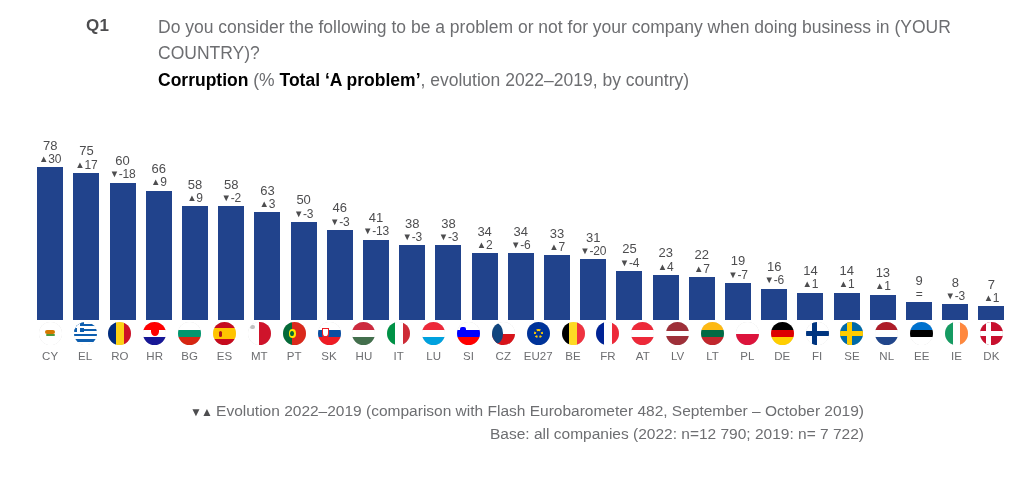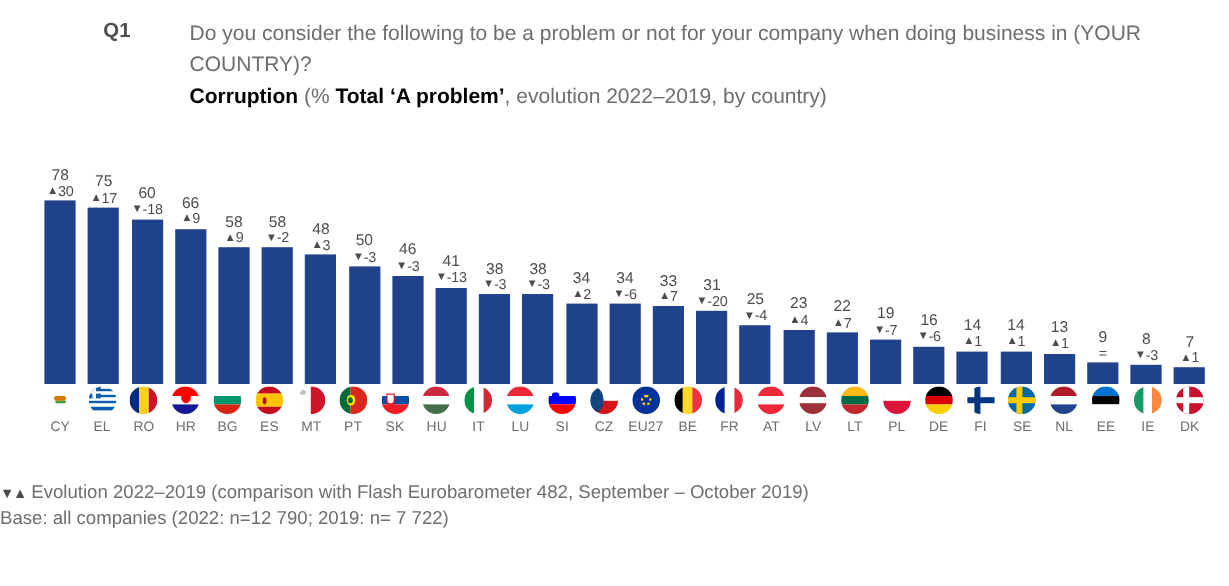--- a/index.html
+++ b/index.html
@@ -48,21 +48,21 @@
   .acol { width:28.4px; display:flex; flex-direction:column; align-items:center; }
   .flag {
     width:23px; height:23px; border-radius:50%;
     overflow:hidden; position:relative; background:#fff;
     box-shadow:0 0 0 0.6px #d9d9d9 inset;
   }
   .flag i { position:absolute; display:block; }
   .cc { font-size:11.5px; color:#6d6e71; margin-top:5px; letter-spacing:0.1px; }
 
   
-  #footer { position:absolute; left:0; top:400px; width:864px; text-align:left; }
+  #footer { position:absolute; left:0; top:400px; width:864px; text-align:right; }
   #foot1 { font-size:15.5px; color:#6d6e71; line-height:22px; }
   #foot2 { font-size:15.5px; color:#6d6e71; line-height:22px; }
   .farrow { font-size:12px; letter-spacing:-1px; color:#4d4d4f; }
 </style>
 </head>
 <body>
 
 <div id="header">
   <div id="q-code">Q1</div>
   <div id="q-text">
@@ -113,21 +113,21 @@
       </div>
       <div class="col">
         <div class="lbl">
           <span class="val">58</span>
           <span class="evo"><span class="arrow">▼</span>-2</span>
         </div>
         <div class="bar" style="height: 113.769px; background: rgb(33, 67, 140);"></div>
       </div>
       <div class="col">
         <div class="lbl">
-          <span class="val">48</span>
+          <span class="val">63</span>
           <span class="evo"><span class="arrow">▲</span>3</span>
         </div>
         <div class="bar" style="height: 107.885px; background: rgb(33, 67, 140);"></div>
       </div>
       <div class="col">
         <div class="lbl">
           <span class="val">50</span>
           <span class="evo"><span class="arrow">▼</span>-3</span>
         </div>
         <div class="bar" style="height: 98.0769px; background: rgb(33, 67, 140);"></div>

